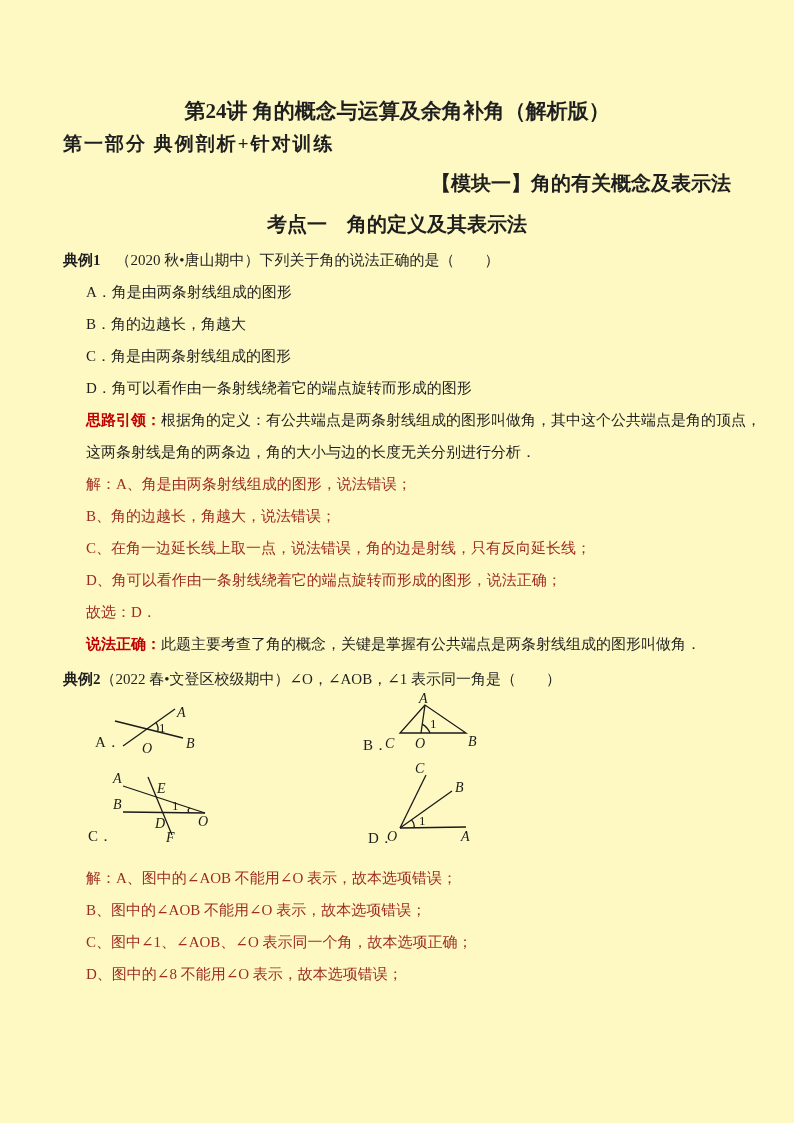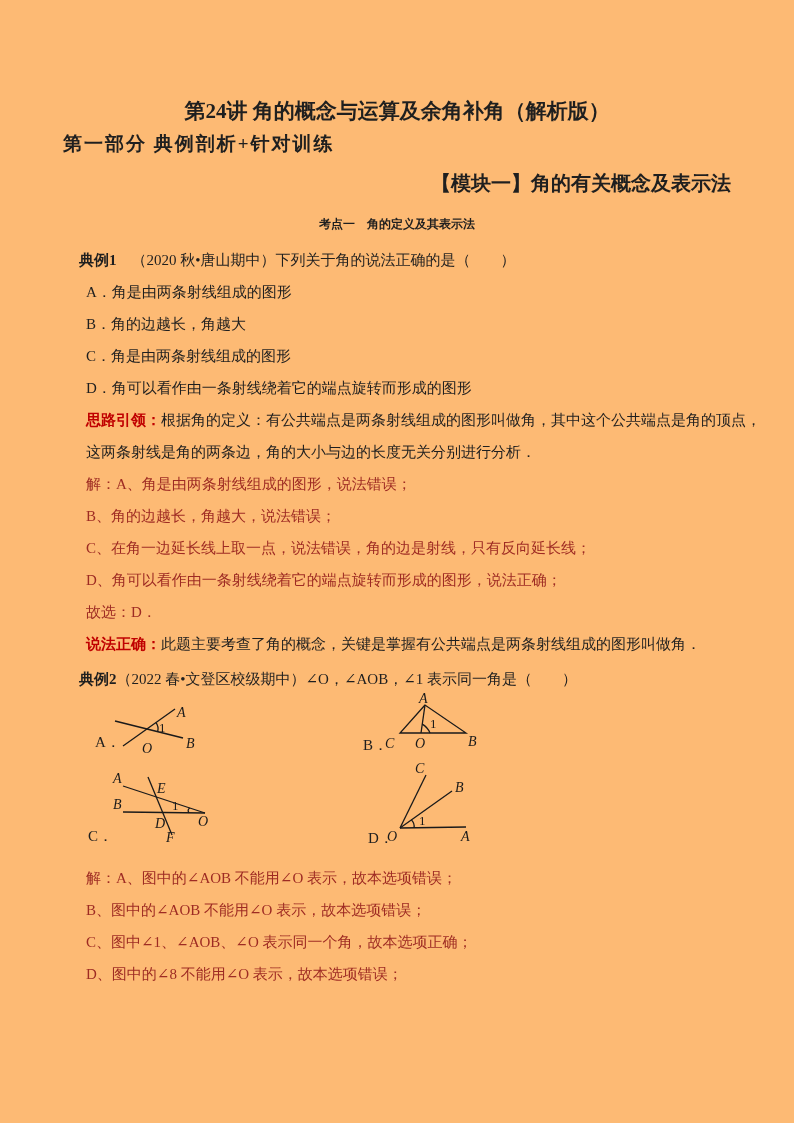--- a/index.html
+++ b/index.html
@@ -3,29 +3,29 @@
 <meta charset="utf-8">
 <style>
   :root{
     --heading-red:#c00000;
     --solution-red:#9e2b23;
     --text-black:#1f1f1f;
     --line-black:#1a1a1a;
   }
   html,body{margin:0;padding:0;background:#fff;}
   .page{
-    width:794px;height:1123px;margin:0 auto;background:#fdba74;
+    width:794px;height:1123px;margin:0 auto;background:#fef9c3;
     box-sizing:border-box;padding:0 63px;overflow:hidden;position:relative;
     font-family:"Liberation Serif","DejaVu Serif",serif;color:var(--text-black);
   }
   .title{margin-top:97px;text-align:center;font-size:21px;font-weight:bold;line-height:28px;}
   .part{margin-top:6px;font-size:19px;font-weight:bold;line-height:26px;letter-spacing:2px;}
   .module{margin-top:12px;text-align:right;font-size:20px;font-weight:bold;line-height:28px;}
-  .topic{margin-top:16px;text-align:center;font-size:12px;font-weight:bold;line-height:22px;}
-  .exhead{margin-top:15px;font-size:15px;line-height:20px;white-space:nowrap;margin-left:16px;}
+  .topic{margin-top:16px;text-align:center;font-size:20px;font-weight:bold;line-height:22px;}
+  .exhead{margin-top:15px;font-size:15px;line-height:20px;white-space:nowrap;}
   .exhead .b{font-weight:bold;}
   .line{font-size:15px;line-height:20px;margin:12px 0 0 23px;white-space:nowrap;}
   .red{color:var(--heading-red);font-weight:bold;}
   .maroon{color:var(--solution-red);}
   .mt6{margin-top:7px;}
   .figures{position:relative;height:164px;margin-top:3px;}
   .figures svg{position:absolute;overflow:visible;}
   .fig-label{position:absolute;font-size:15px;}
   svg line, svg path{stroke:var(--line-black);stroke-width:1.3;fill:none;}
   svg text{fill:var(--line-black);font-family:"Liberation Serif","DejaVu Serif",serif;

